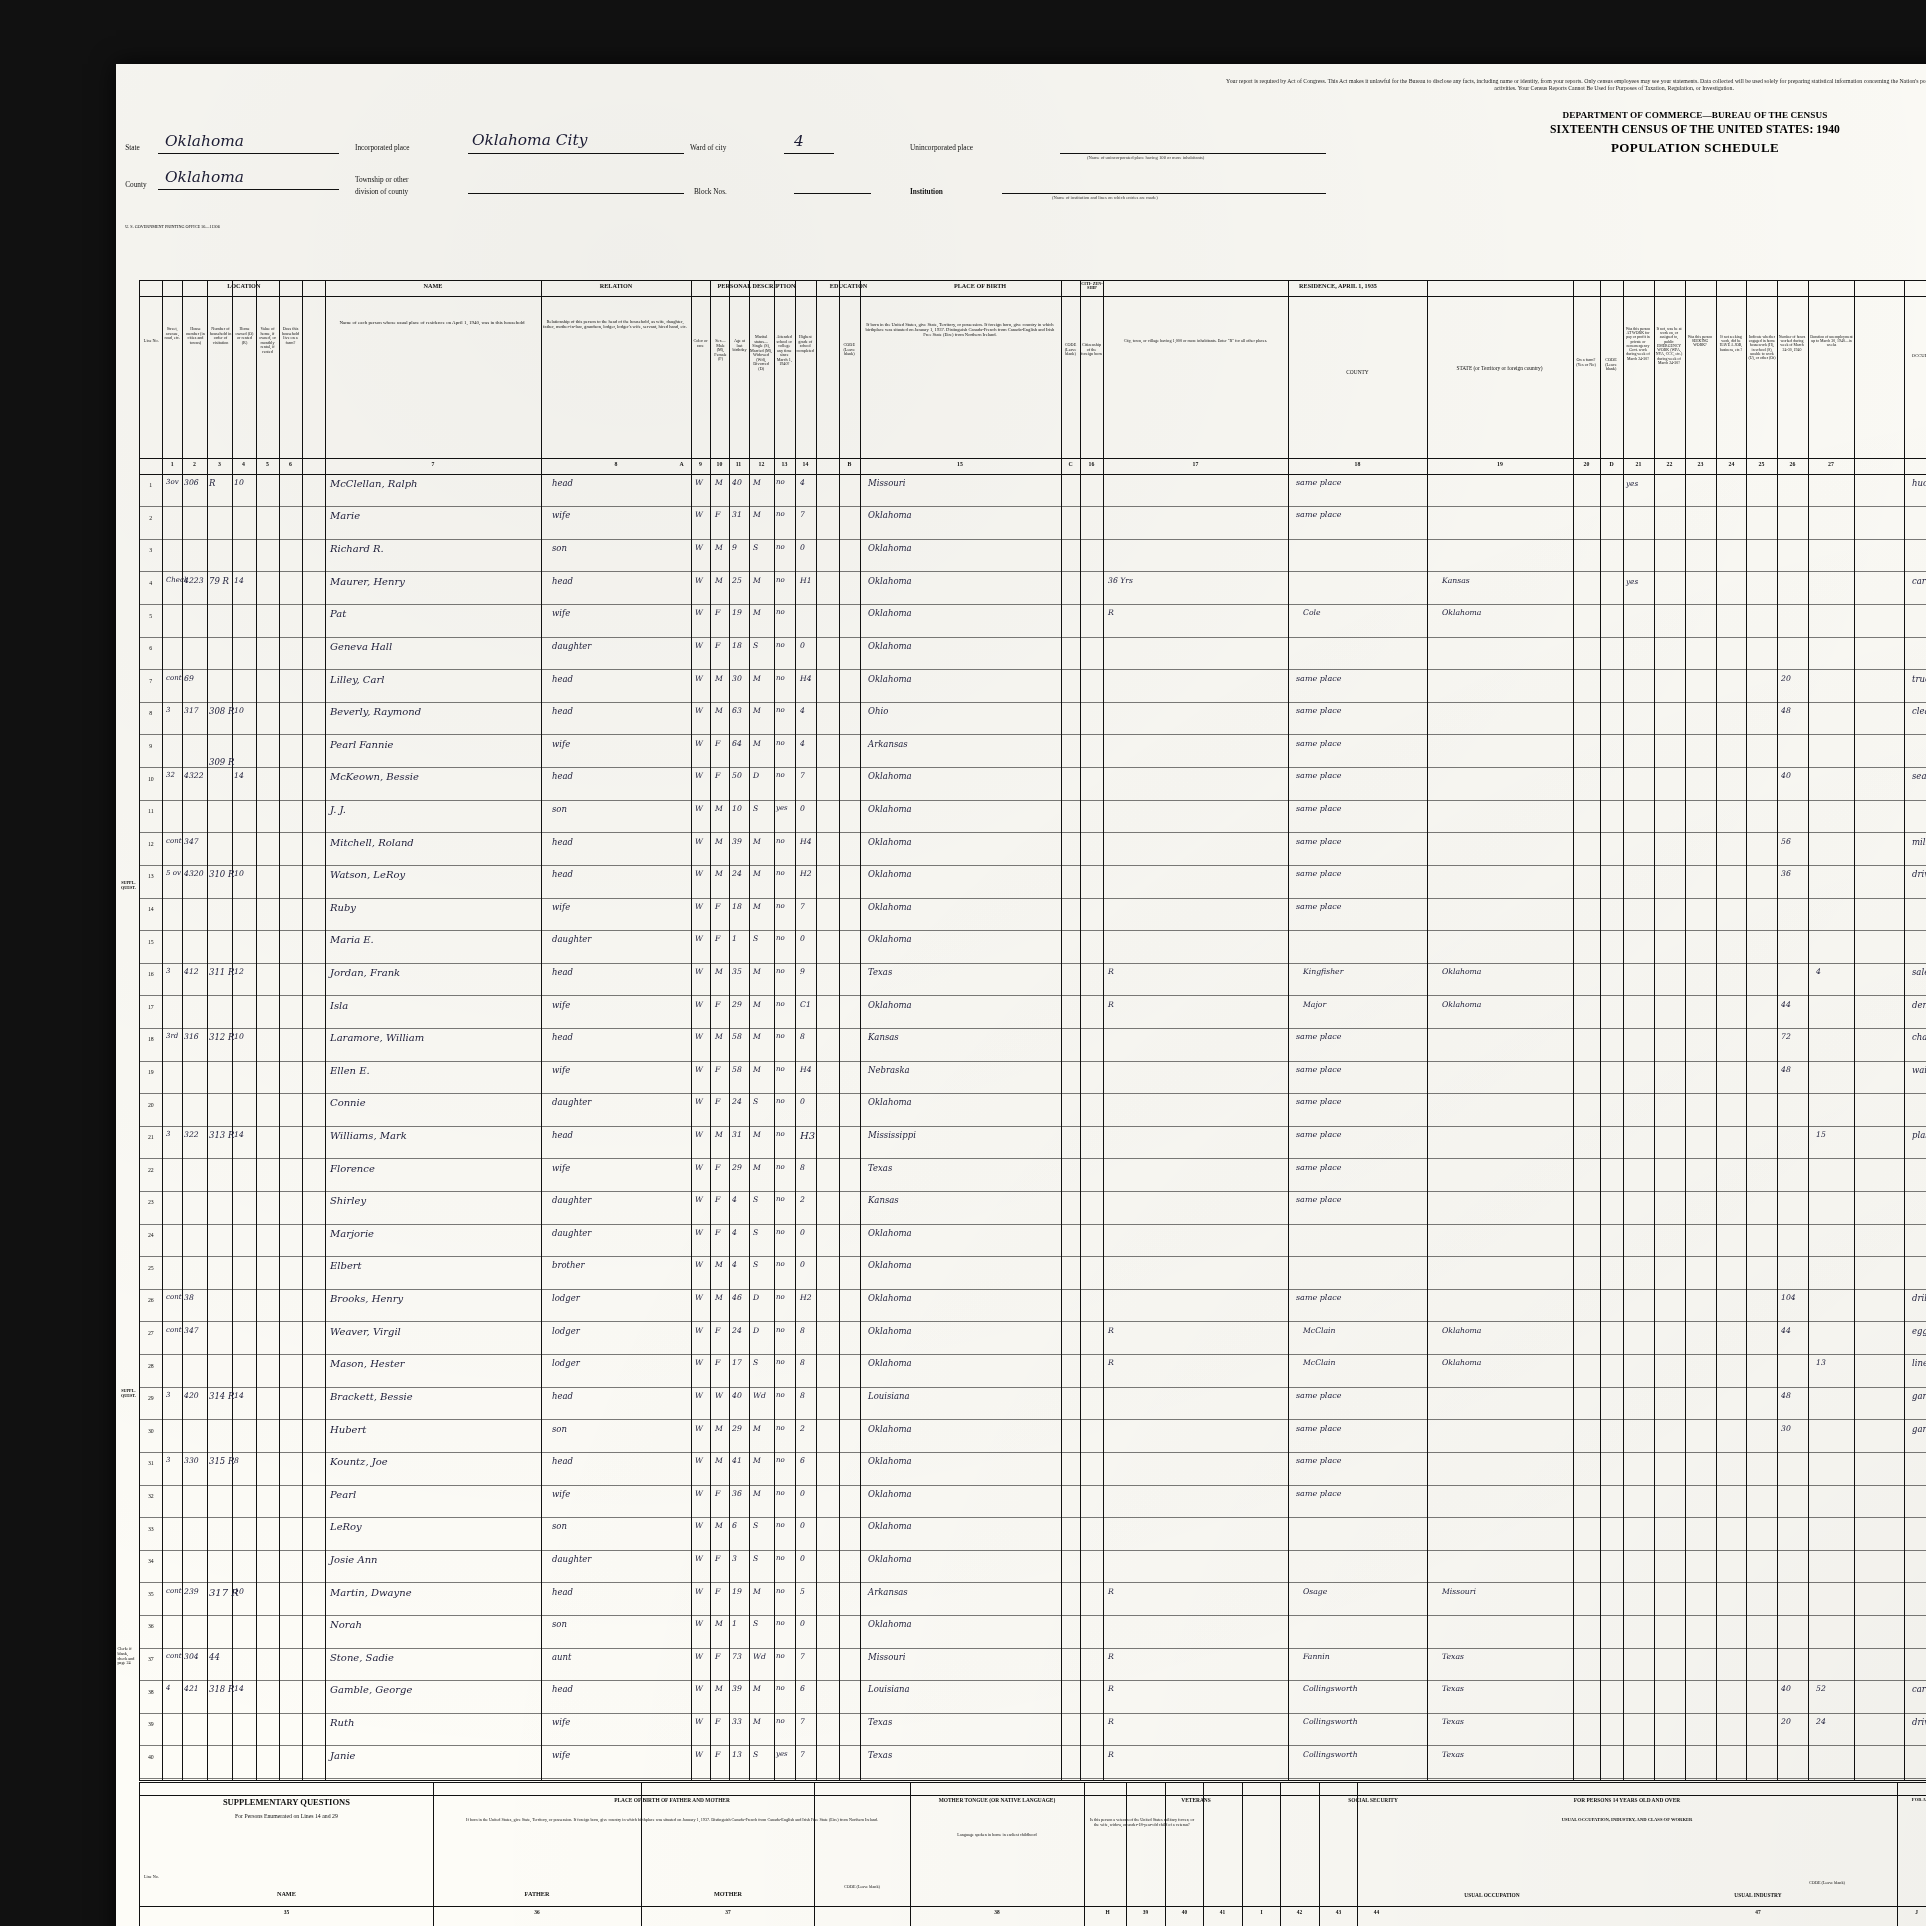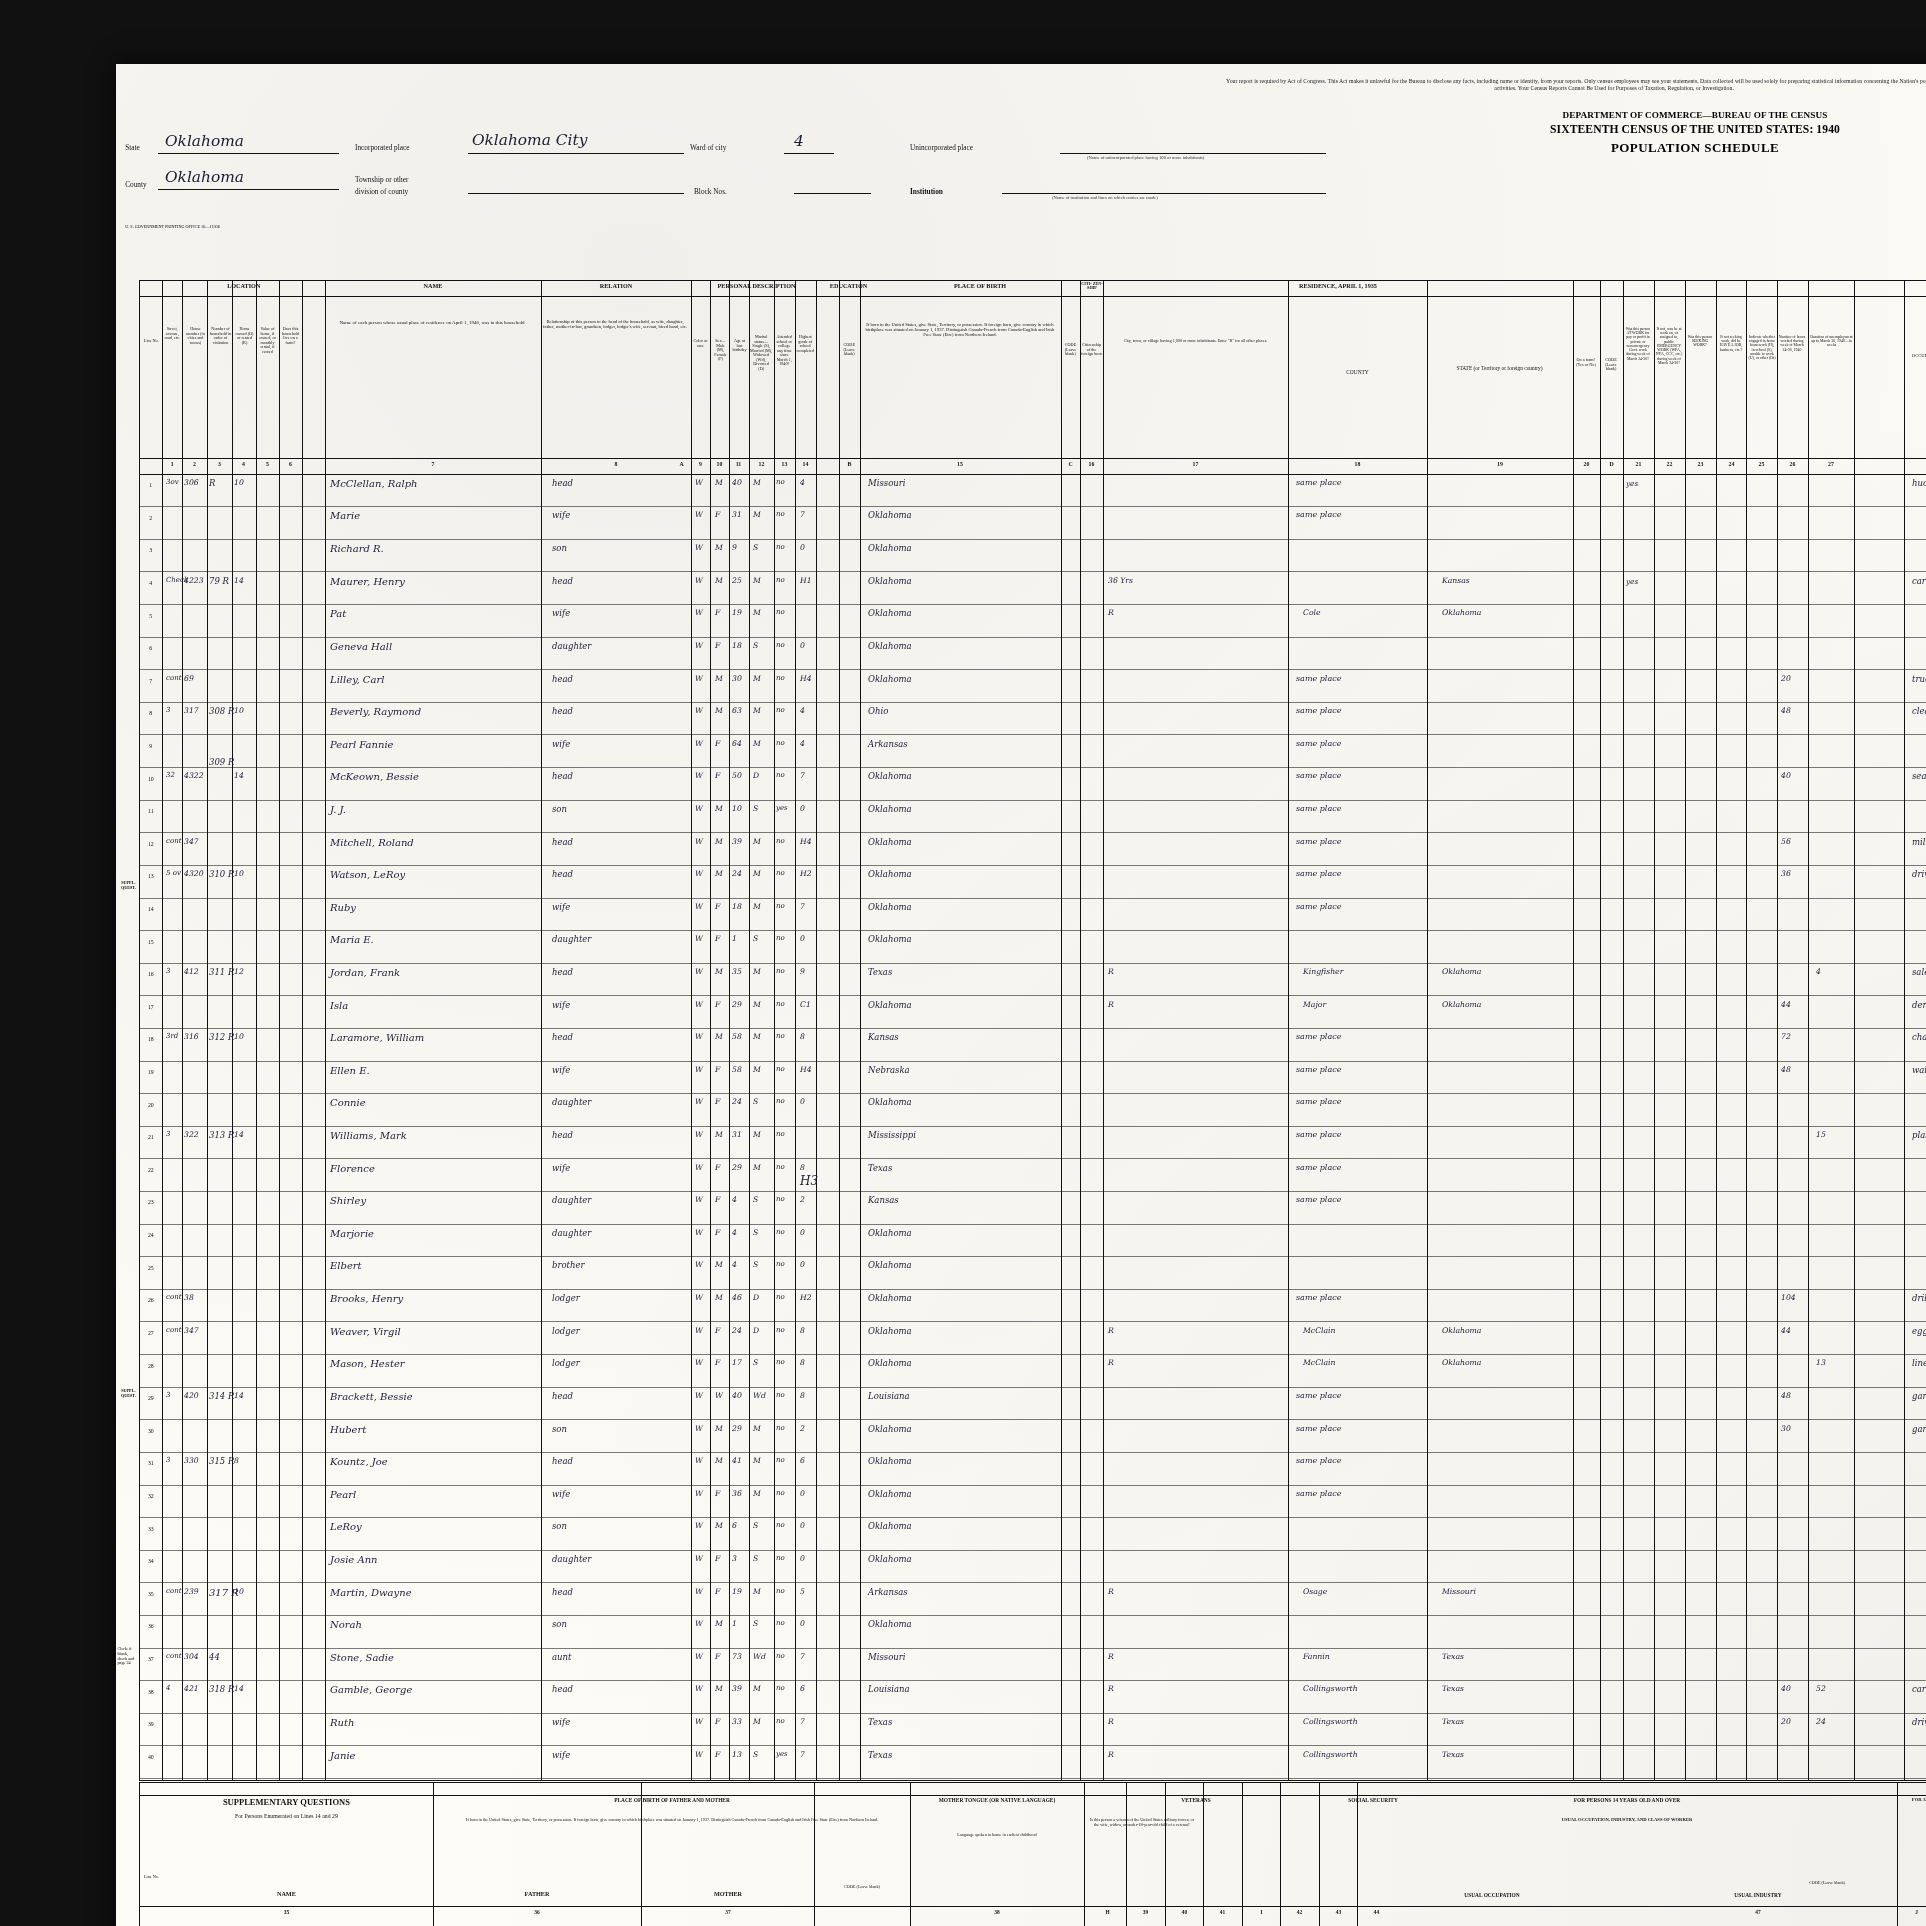--- a/index.html
+++ b/index.html
@@ -528,21 +528,21 @@
           <div class="cellhw" style="left: 44px; top: 849px; font-size: 7.7px;">322</div>
           <div class="cellhw" style="left: 69px; top: 849px; font-size: 8.5px;">313 R</div>
           <div class="cellhw" style="left: 94px; top: 849px; font-size: 7.7px;">14</div>
           <div class="cellhw" style="left: 190px; top: 849px; font-size: 10px;">Williams, Mark</div>
           <div class="cellhw" style="left: 412px; top: 849px; font-size: 8.5px;">head</div>
           <div class="cellhw" style="left: 555px; top: 849px; font-size: 7.7px;">W</div>
           <div class="cellhw" style="left: 575px; top: 849px; font-size: 7.7px;">M</div>
           <div class="cellhw" style="left: 592px; top: 849px; font-size: 7.7px;">31</div>
           <div class="cellhw" style="left: 613px; top: 849px; font-size: 7.7px;">M</div>
           <div class="cellhw" style="left: 636px; top: 849px; font-size: 7px;">no</div>
-          <div class="cellhw" style="left: 660px; top: 849px; font-size: 12px; margin-top: 44px;">H3</div>
+          <div class="cellhw" style="left: 660px; top: 849px; font-size: 10px;">H3</div>
           <div class="cellhw" style="left: 728px; top: 849px; font-size: 8.5px;">Mississippi</div>
           <div class="cellhw" style="left: 1676px; top: 849px; font-size: 7.7px;">15</div>
           <div class="cellhw" style="left: 1772px; top: 849px; font-size: 8.5px;">plasterer</div>
           <div class="cellhw" style="left: 1156px; top: 849px; font-size: 8px;">same place</div>
           <div class="gridline hline" style="top: 910px; opacity: 0.55;"></div>
           <div class="colnum" style="left: 0px; width: 21.6px; top: 886px; font-size: 5.8px; font-weight: normal;">22</div>
           <div class="cellhw" style="left: 190px; top: 882px; font-size: 10px;">Florence</div>
           <div class="cellhw" style="left: 412px; top: 882px; font-size: 8.5px;">wife</div>
           <div class="cellhw" style="left: 555px; top: 882px; font-size: 7.7px;">W</div>
           <div class="cellhw" style="left: 575px; top: 882px; font-size: 7.7px;">F</div>

